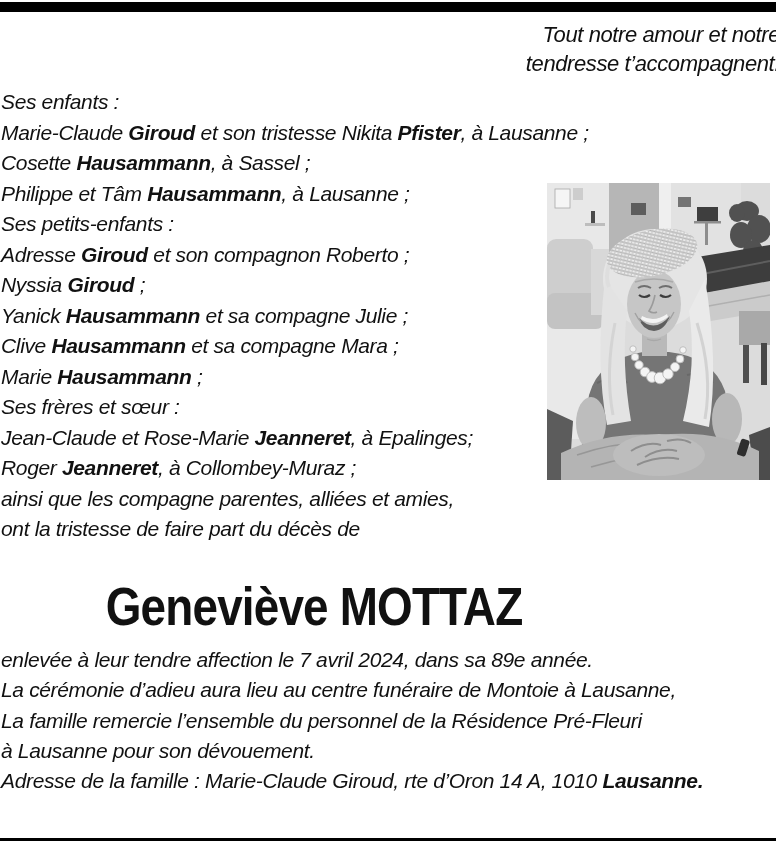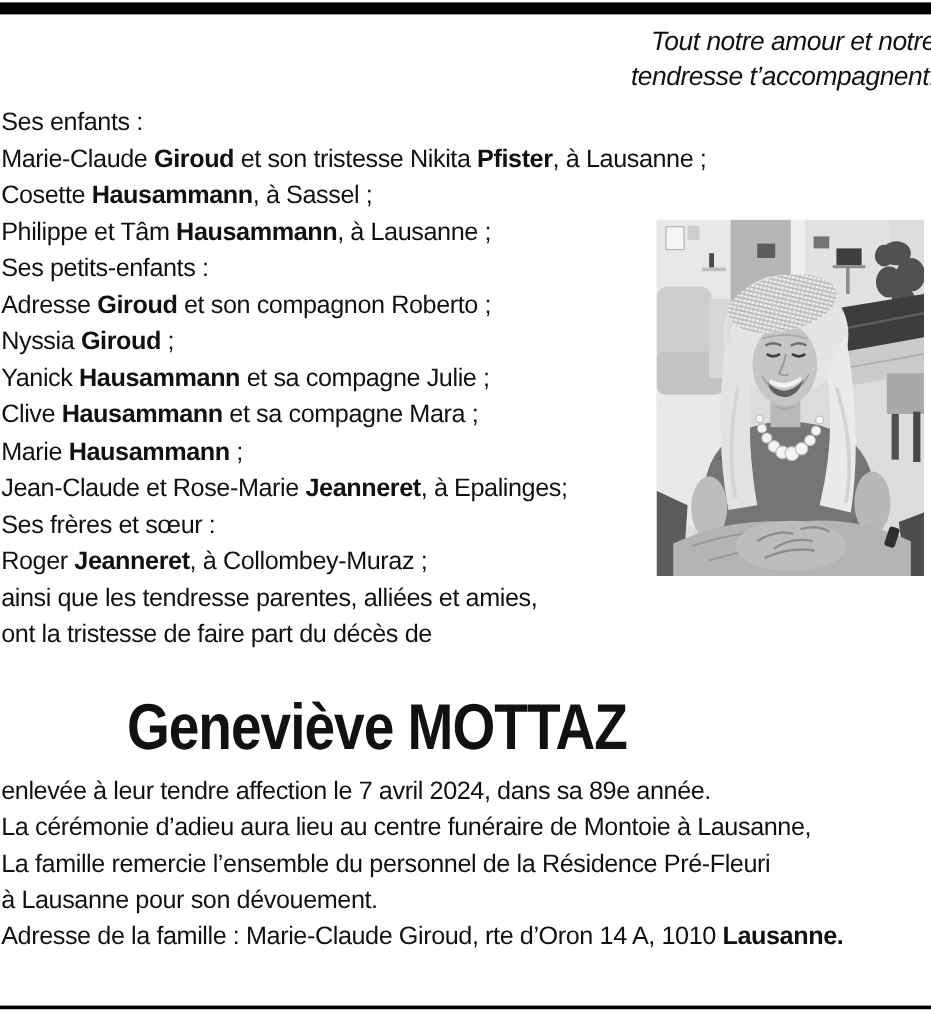--- a/index.html
+++ b/index.html
@@ -37,21 +37,21 @@
     font-size: 21px; line-height: 30.5px;
     letter-spacing: -0.35px;
     white-space: nowrap;
   }
   .details-list {
     position: absolute; top: 645px; left: 1px;
     font-size: 21px; line-height: 30.3px;
     letter-spacing: -0.35px;
     white-space: nowrap;
   }
-  .line { height: auto; }
+  .line { height: auto; font-style: italic; }
   .b { font-weight: bold; }
   .name-wrap {
     position: absolute; top: 577px; left: 0;
     width: 628px; text-align: center;
   }
   .name {
     display: inline-block;
     font-size: 54px; line-height: 58px;
     font-weight: bold;
     letter-spacing: -1px;
@@ -83,24 +83,24 @@
       <div class="line"><span>Ses enfants :</span></div>
       <div class="line"><span>Marie-Claude </span><span class="b">Giroud</span><span> et son tristesse Nikita </span><span class="b">Pfister</span><span>, à Lausanne ;</span></div>
       <div class="line"><span>Cosette </span><span class="b">Hausammann</span><span>, à Sassel ;</span></div>
       <div class="line"><span>Philippe et Tâm </span><span class="b">Hausammann</span><span>, à Lausanne ;</span></div>
       <div class="line"><span>Ses petits-enfants :</span></div>
       <div class="line"><span>Adresse </span><span class="b">Giroud</span><span> et son compagnon Roberto ;</span></div>
       <div class="line"><span>Nyssia </span><span class="b">Giroud</span><span> ;</span></div>
       <div class="line"><span>Yanick </span><span class="b">Hausammann</span><span> et sa compagne Julie ;</span></div>
       <div class="line"><span>Clive </span><span class="b">Hausammann</span><span> et sa compagne Mara ;</span></div>
       <div class="line"><span>Marie </span><span class="b">Hausammann</span><span> ;</span></div>
+      <div class="line"><span>Ses frères et sœur :</span></div>
       <div class="line"><span>Jean-Claude et Rose-Marie </span><span class="b">Jeanneret</span><span>, à Epalinges;</span></div>
-      <div class="line"><span>Ses frères et sœur :</span></div>
       <div class="line"><span>Roger </span><span class="b">Jeanneret</span><span>, à Collombey-Muraz ;</span></div>
-      <div class="line"><span>ainsi que les tendresse parentes, alliées et amies,</span></div>
+      <div class="line"><span>ainsi que les compagne parentes, alliées et amies,</span></div>
       <div class="line"><span>ont la tristesse de faire part du décès de</span></div>
     </div>
 
   <div class="photo">
     <svg viewBox="0 0 223 297" width="223" height="297" xmlns="http://www.w3.org/2000/svg">
       <defs>
         <pattern id="check" width="7" height="7" patternUnits="userSpaceOnUse" patternTransform="rotate(25)">
           <rect width="7" height="7" fill="#f0f0f0"></rect>
           <path d="M0 1 H7 M0 4.5 H7" stroke="#b3b3b3" stroke-width="1.4"></path>
           <path d="M1 0 V7 M4.5 0 V7" stroke="#c6c6c6" stroke-width="1.1"></path>

